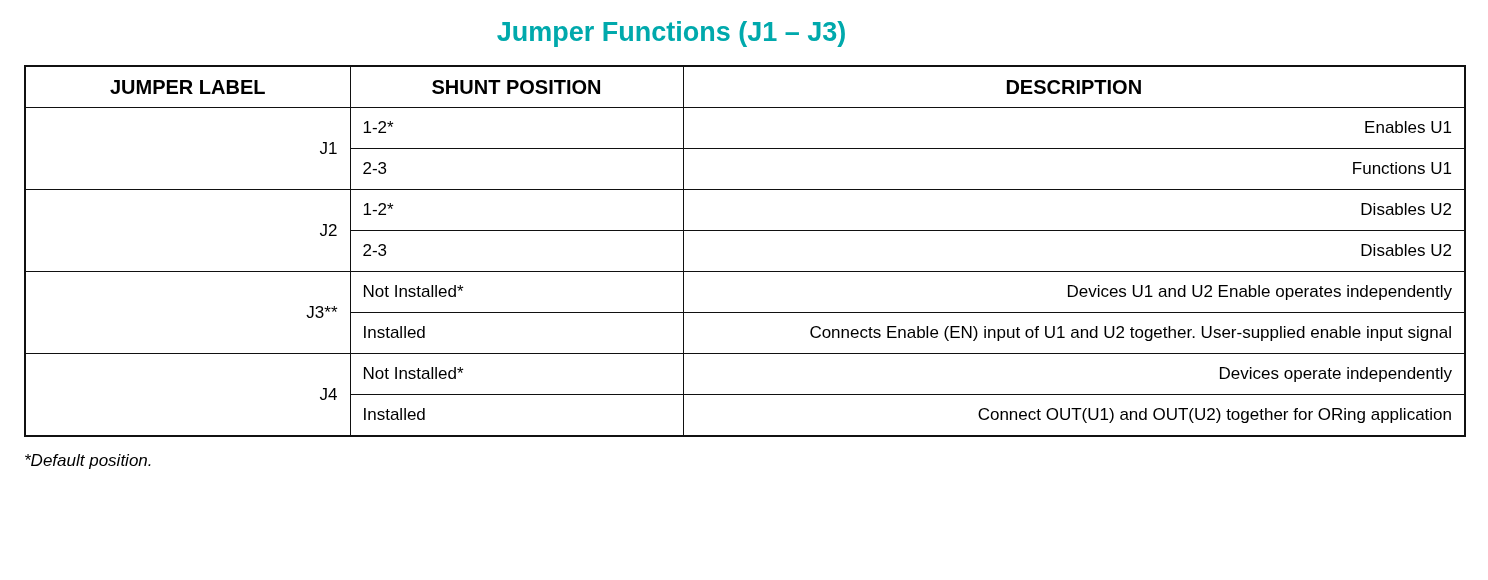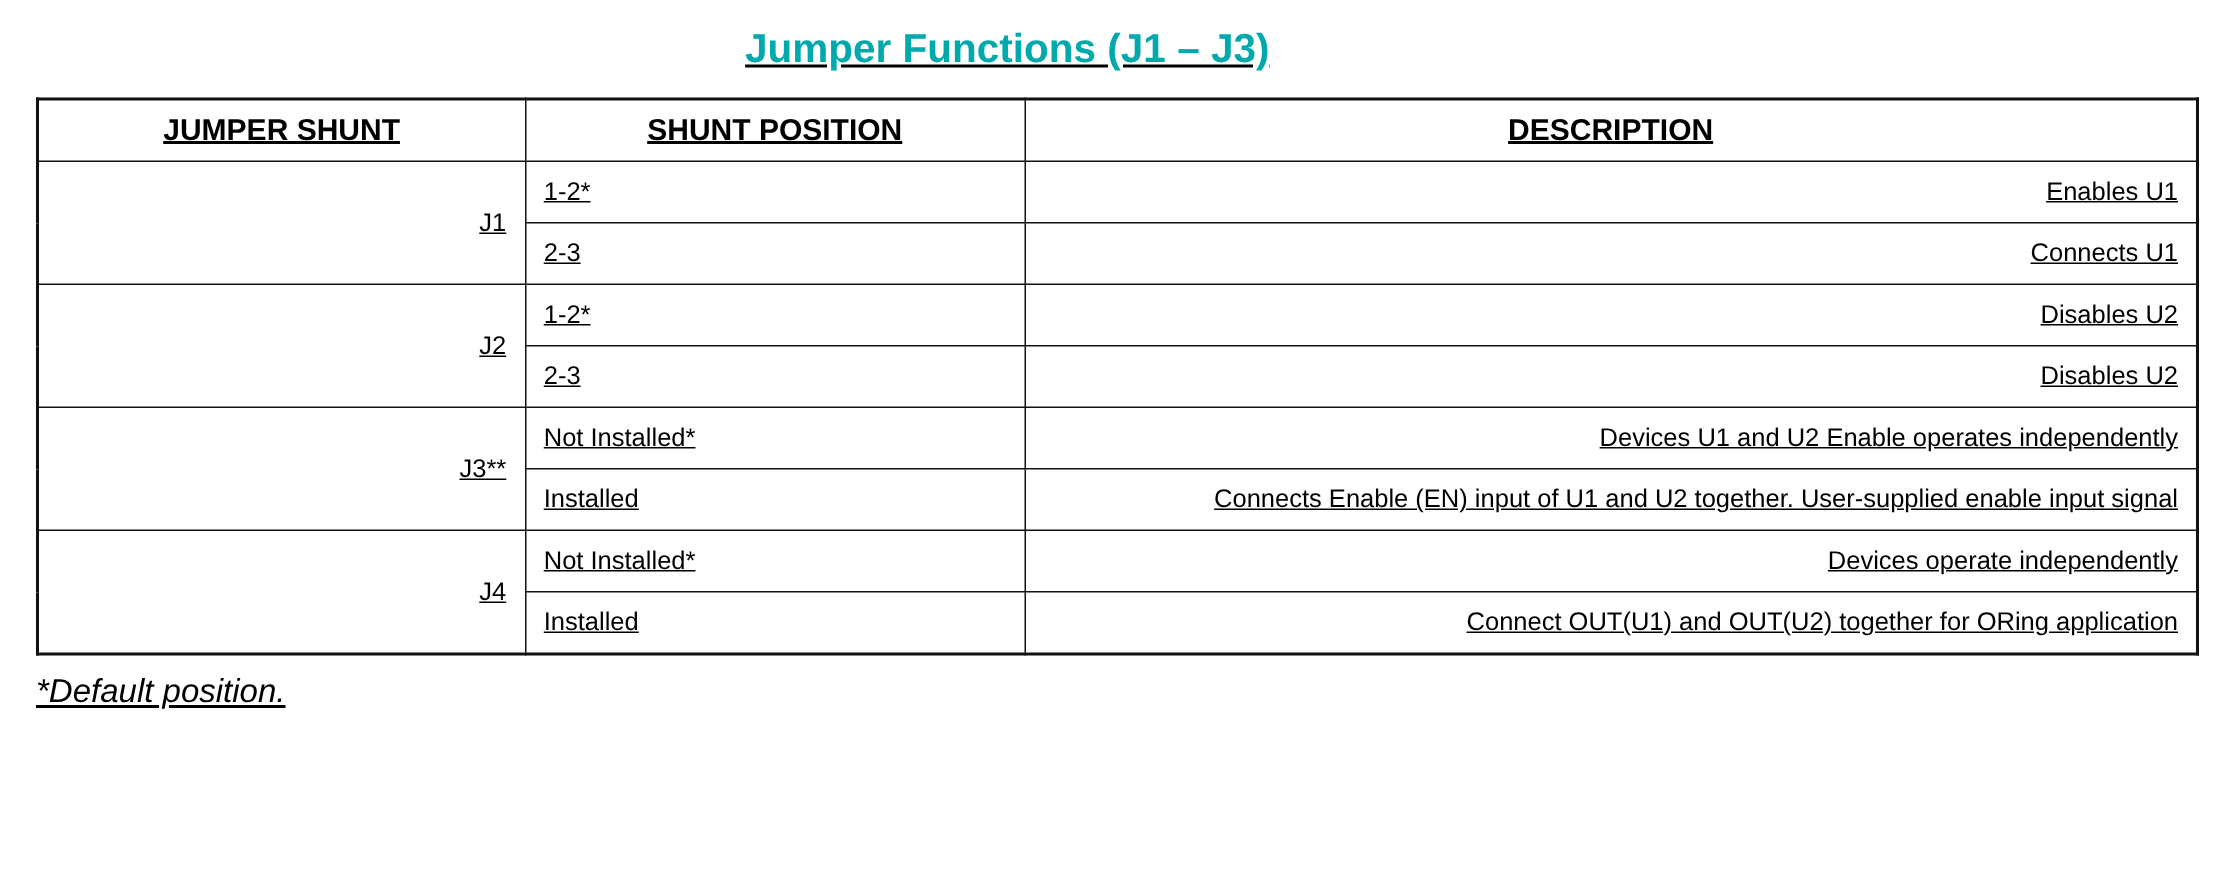--- a/index.html
+++ b/index.html
@@ -8,21 +8,20 @@
     background: #ffffff;
     width: 1488px;
     height: 580px;
     font-family: "Liberation Sans", sans-serif;
     color: #000000;
   }
   .page {
     padding: 0 24px;
     box-sizing: border-box;
     width: 1343px;
-    text-decoration: underline;
   }
   .title {
     text-align: center;
     font-size: 27px;
     font-weight: bold;
     margin: 17px 0 17px 0;
     letter-spacing: 0;
   }
   table.jumper-table {
     border-collapse: collapse;
@@ -52,54 +51,54 @@
   }
   td.desc-cell {
     text-align: right;
     padding-right: 70px; 
   }
   .footnotes {
     margin-top: 8px;
   }
   .footnote {
     font-style: italic;
-    font-size: 22px;
+    font-size: 17px;
     line-height: 31px;
     margin: 0;
   }
 </style>
 </head>
 <body>
 
 <div class="page">
 
   <h1 class="title" style="color: rgb(0, 169, 172);">Jumper Functions (J1 – J3)</h1>
 
   <table class="jumper-table">
     <colgroup>
       <col style="width:325px">
       <col style="width:333px">
       <col style="width:782px">
     </colgroup>
     <thead>
       <tr>
-        <th>JUMPER SHUNT</th>
+        <th>JUMPER LABEL</th>
         <th>SHUNT POSITION</th>
         <th>DESCRIPTION</th>
       </tr>
     </thead>
     <tbody>
         <tr>
           <td rowspan="2" class="label-cell">J1</td>
           <td class="shunt-cell">1-2*</td>
           <td class="desc-cell">Enables U1</td>
         </tr>
         <tr>
           <td class="shunt-cell">2-3</td>
-          <td class="desc-cell">Connects U1</td>
+          <td class="desc-cell">Functions U1</td>
         </tr>
         <tr>
           <td rowspan="2" class="label-cell">J2</td>
           <td class="shunt-cell">1-2*</td>
           <td class="desc-cell">Disables U2</td>
         </tr>
         <tr>
           <td class="shunt-cell">2-3</td>
           <td class="desc-cell">Disables U2</td>
         </tr>

